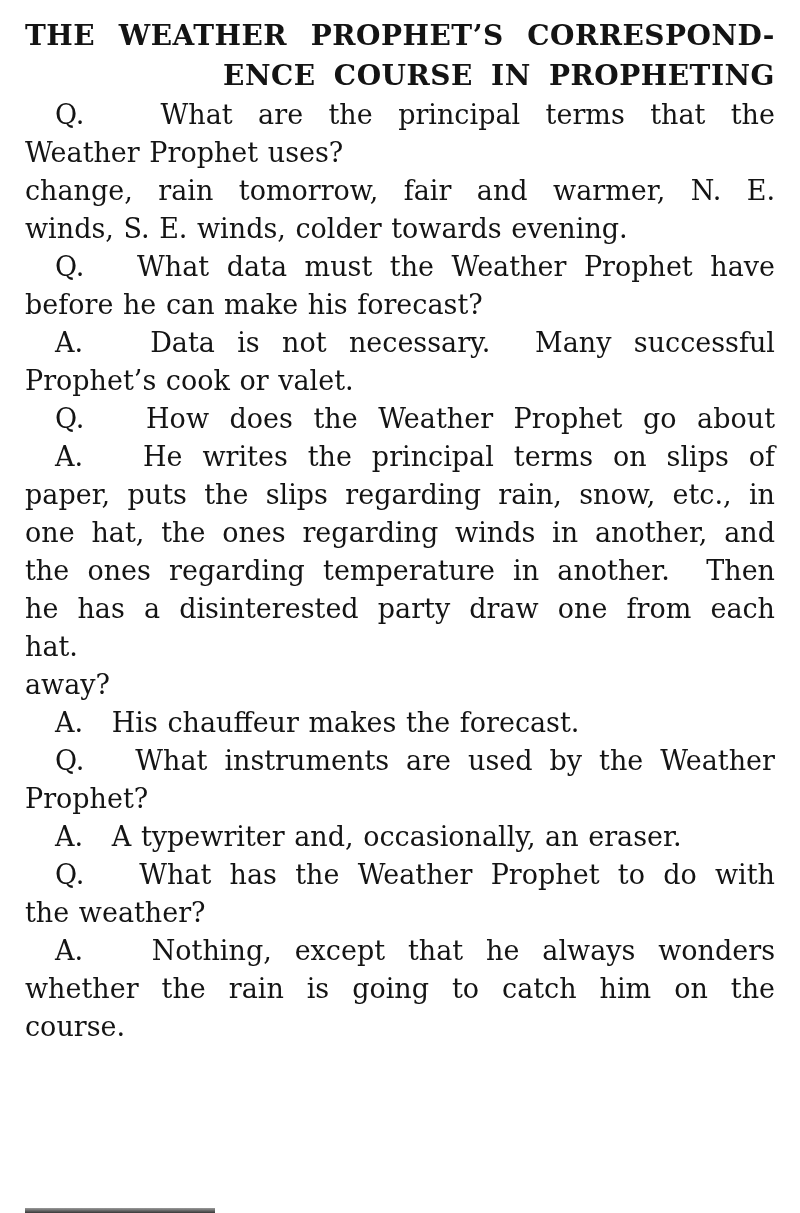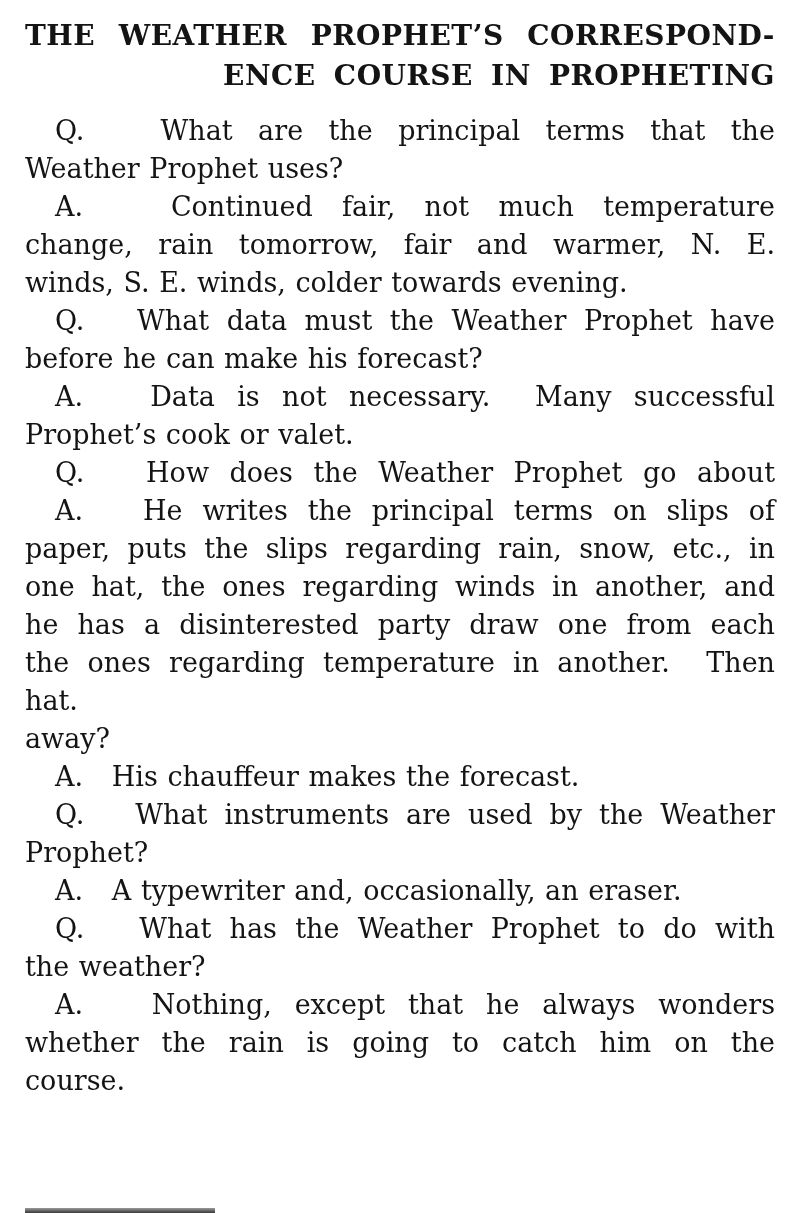--- a/index.html
+++ b/index.html
@@ -28,21 +28,20 @@
   .title-line-1 {
     text-align: justify;
     text-align-last: justify;
     word-spacing: 6px;
   }
   .title-line-2 {
     text-align: right;
     word-spacing: 8px;
   }
   .doc-body {
-    margin-top: 16px;
     font-size: 27px;
     line-height: 38px;
   }
   .line {
     text-align: justify;
     text-align-last: justify;
     word-spacing: 1px;
   }
   .line.first {
     text-indent: 30px;
@@ -70,21 +69,20 @@
   </div>
 
   <div class="doc-body">
 
     <div>
       <div class="line first">Q.&nbsp;&nbsp; What are the principal terms that the</div>
       <div class="line last">Weather Prophet uses?</div>
     </div>
 
     <div>
-      <div class="line first">A.&nbsp;&nbsp; Continued fair, not much temperature</div>
       <div class="line">change, rain tomorrow, fair and warmer, N. E.</div>
       <div class="line last">winds, S. E. winds, colder towards evening.</div>
     </div>
 
     <div>
       <div class="line first">Q.&nbsp;&nbsp; What data must the Weather Prophet have</div>
       <div class="line last">before he can make his forecast?</div>
     </div>
 
     <div>
@@ -93,22 +91,22 @@
     </div>
 
     <div>
       <div class="line first">Q.&nbsp;&nbsp; How does the Weather Prophet go about</div>
     </div>
 
     <div>
       <div class="line first">A.&nbsp;&nbsp; He writes the principal terms on slips of</div>
       <div class="line">paper, puts the slips regarding rain, snow, etc., in</div>
       <div class="line">one hat, the ones regarding winds in another, and</div>
+      <div class="line">the ones regarding temperature in another.&nbsp; Then</div>
       <div class="line">he has a disinterested party draw one from each</div>
-      <div class="line">the ones regarding temperature in another.&nbsp; Then</div>
       <div class="line last">hat.</div>
     </div>
 
     <div>
       <div class="line last">away?</div>
     </div>
 
     <div>
       <div class="line first last">A.&nbsp;&nbsp; His chauffeur makes the forecast.</div>
     </div>

